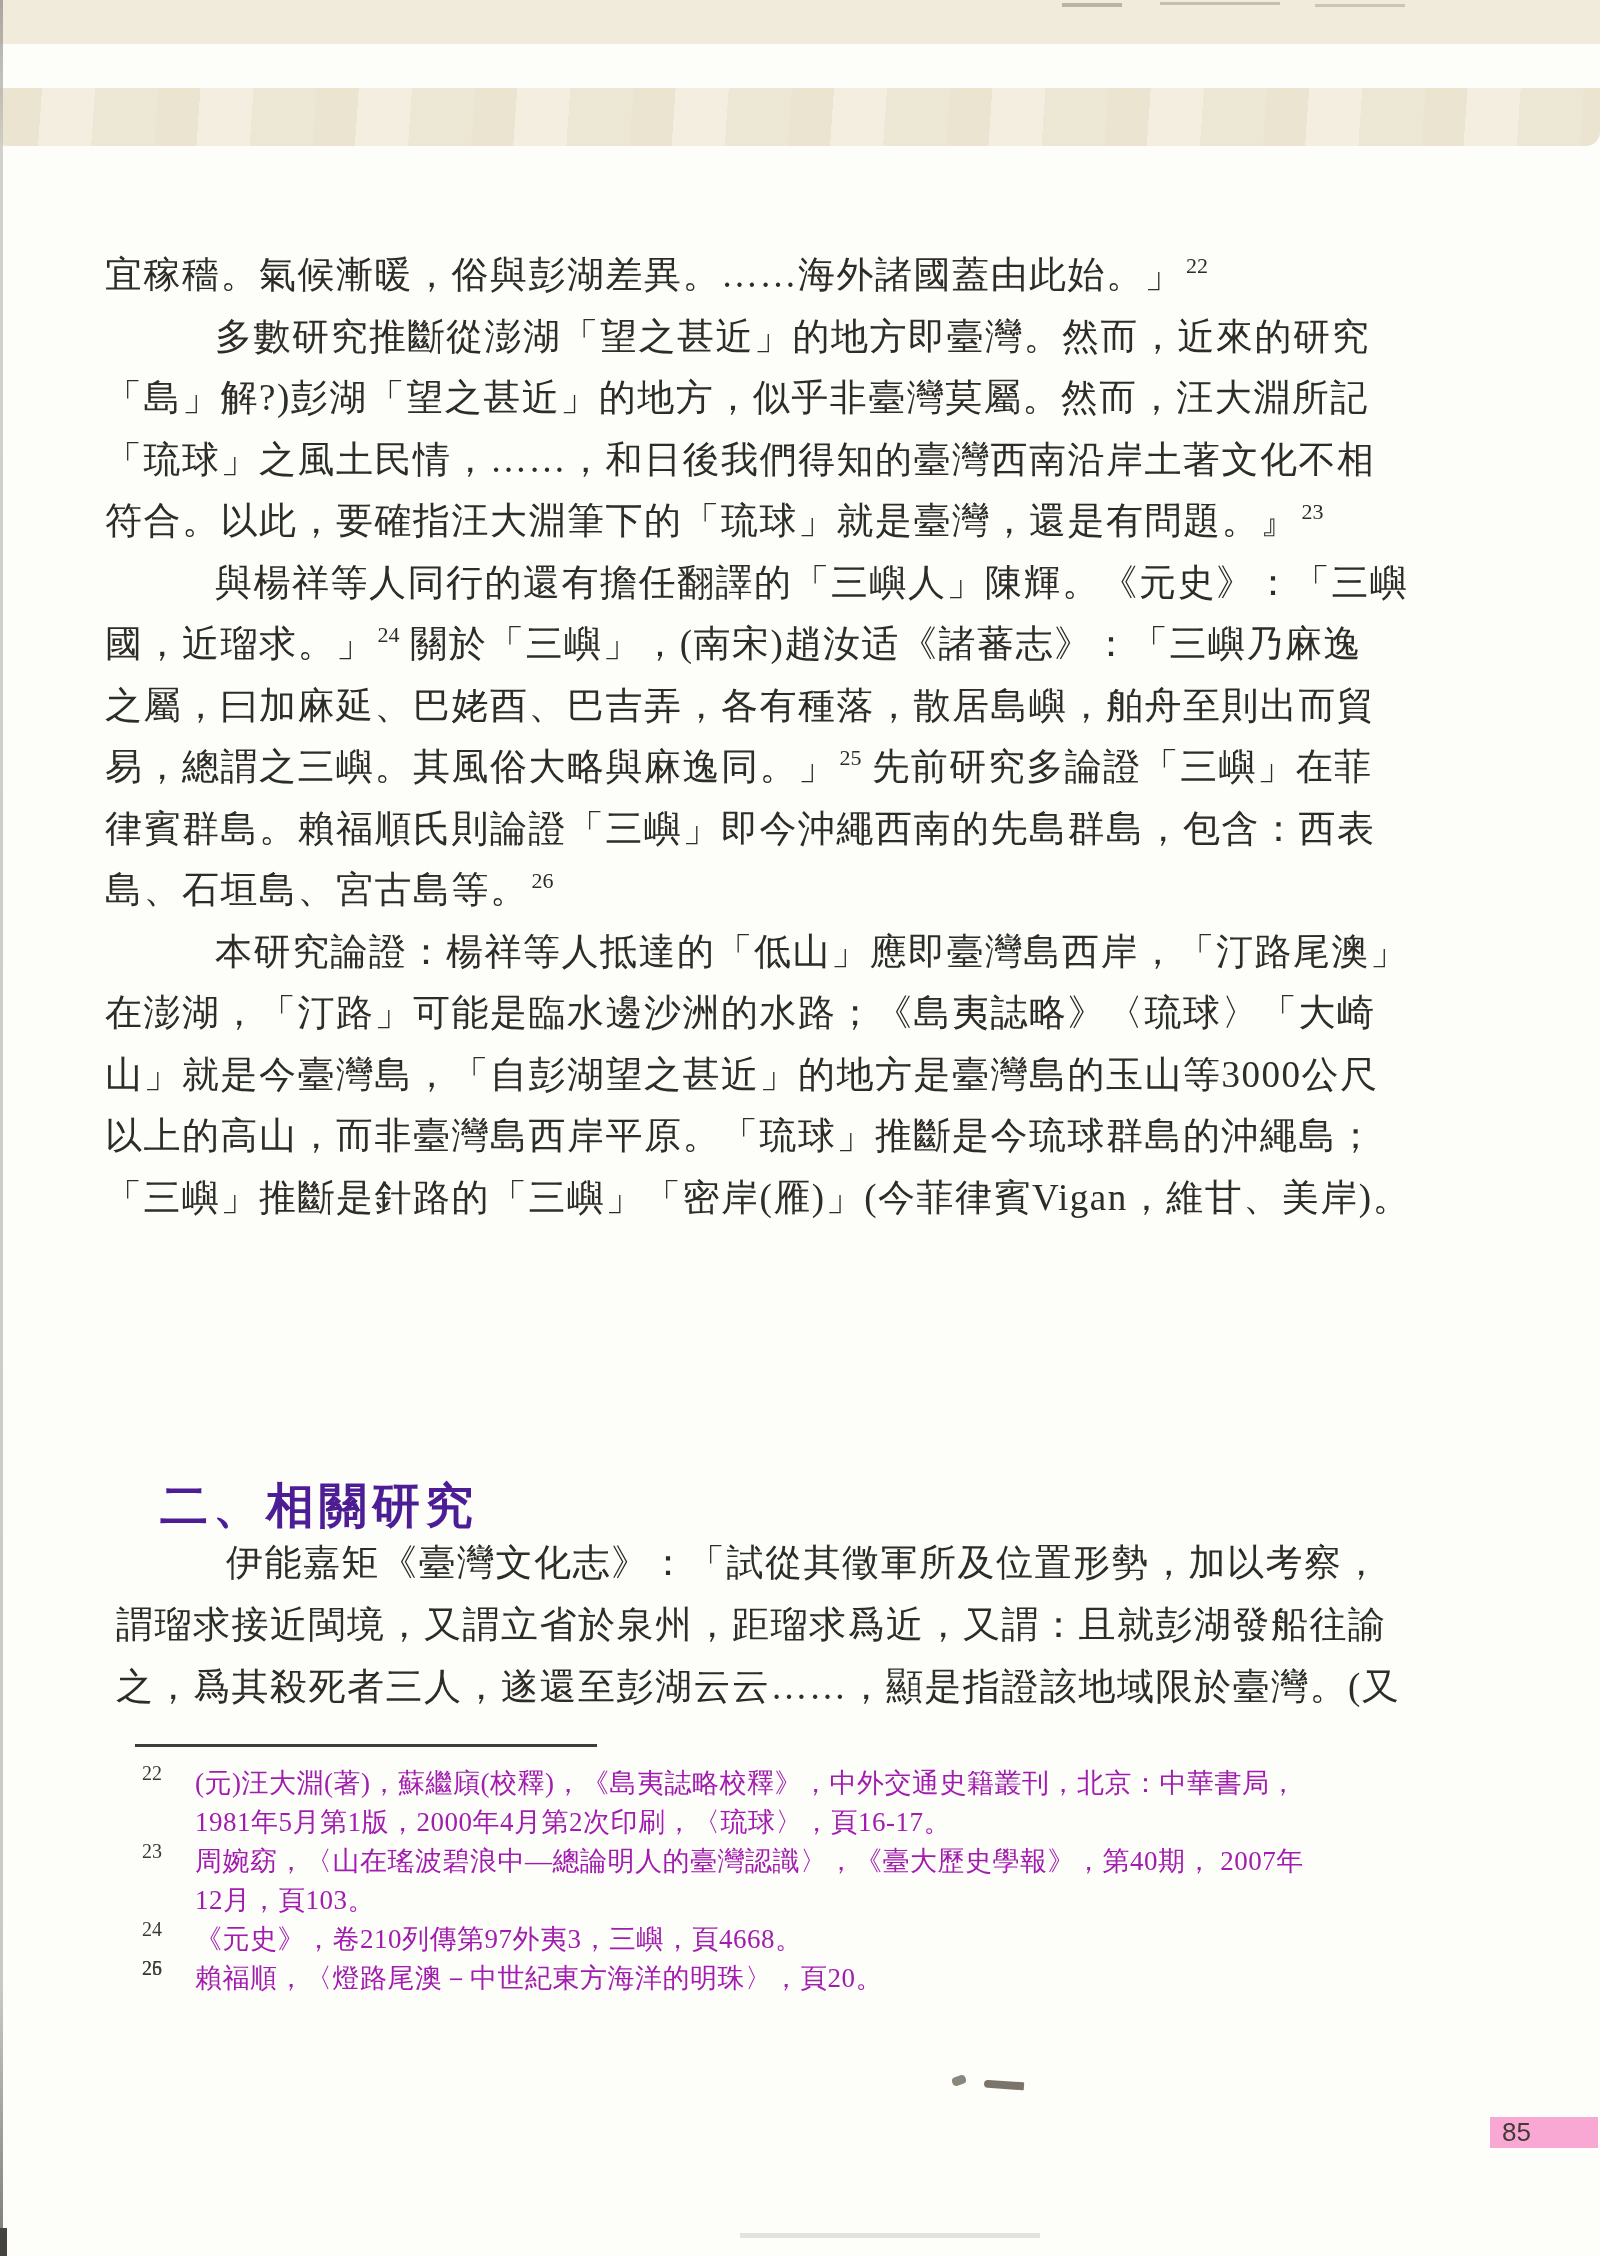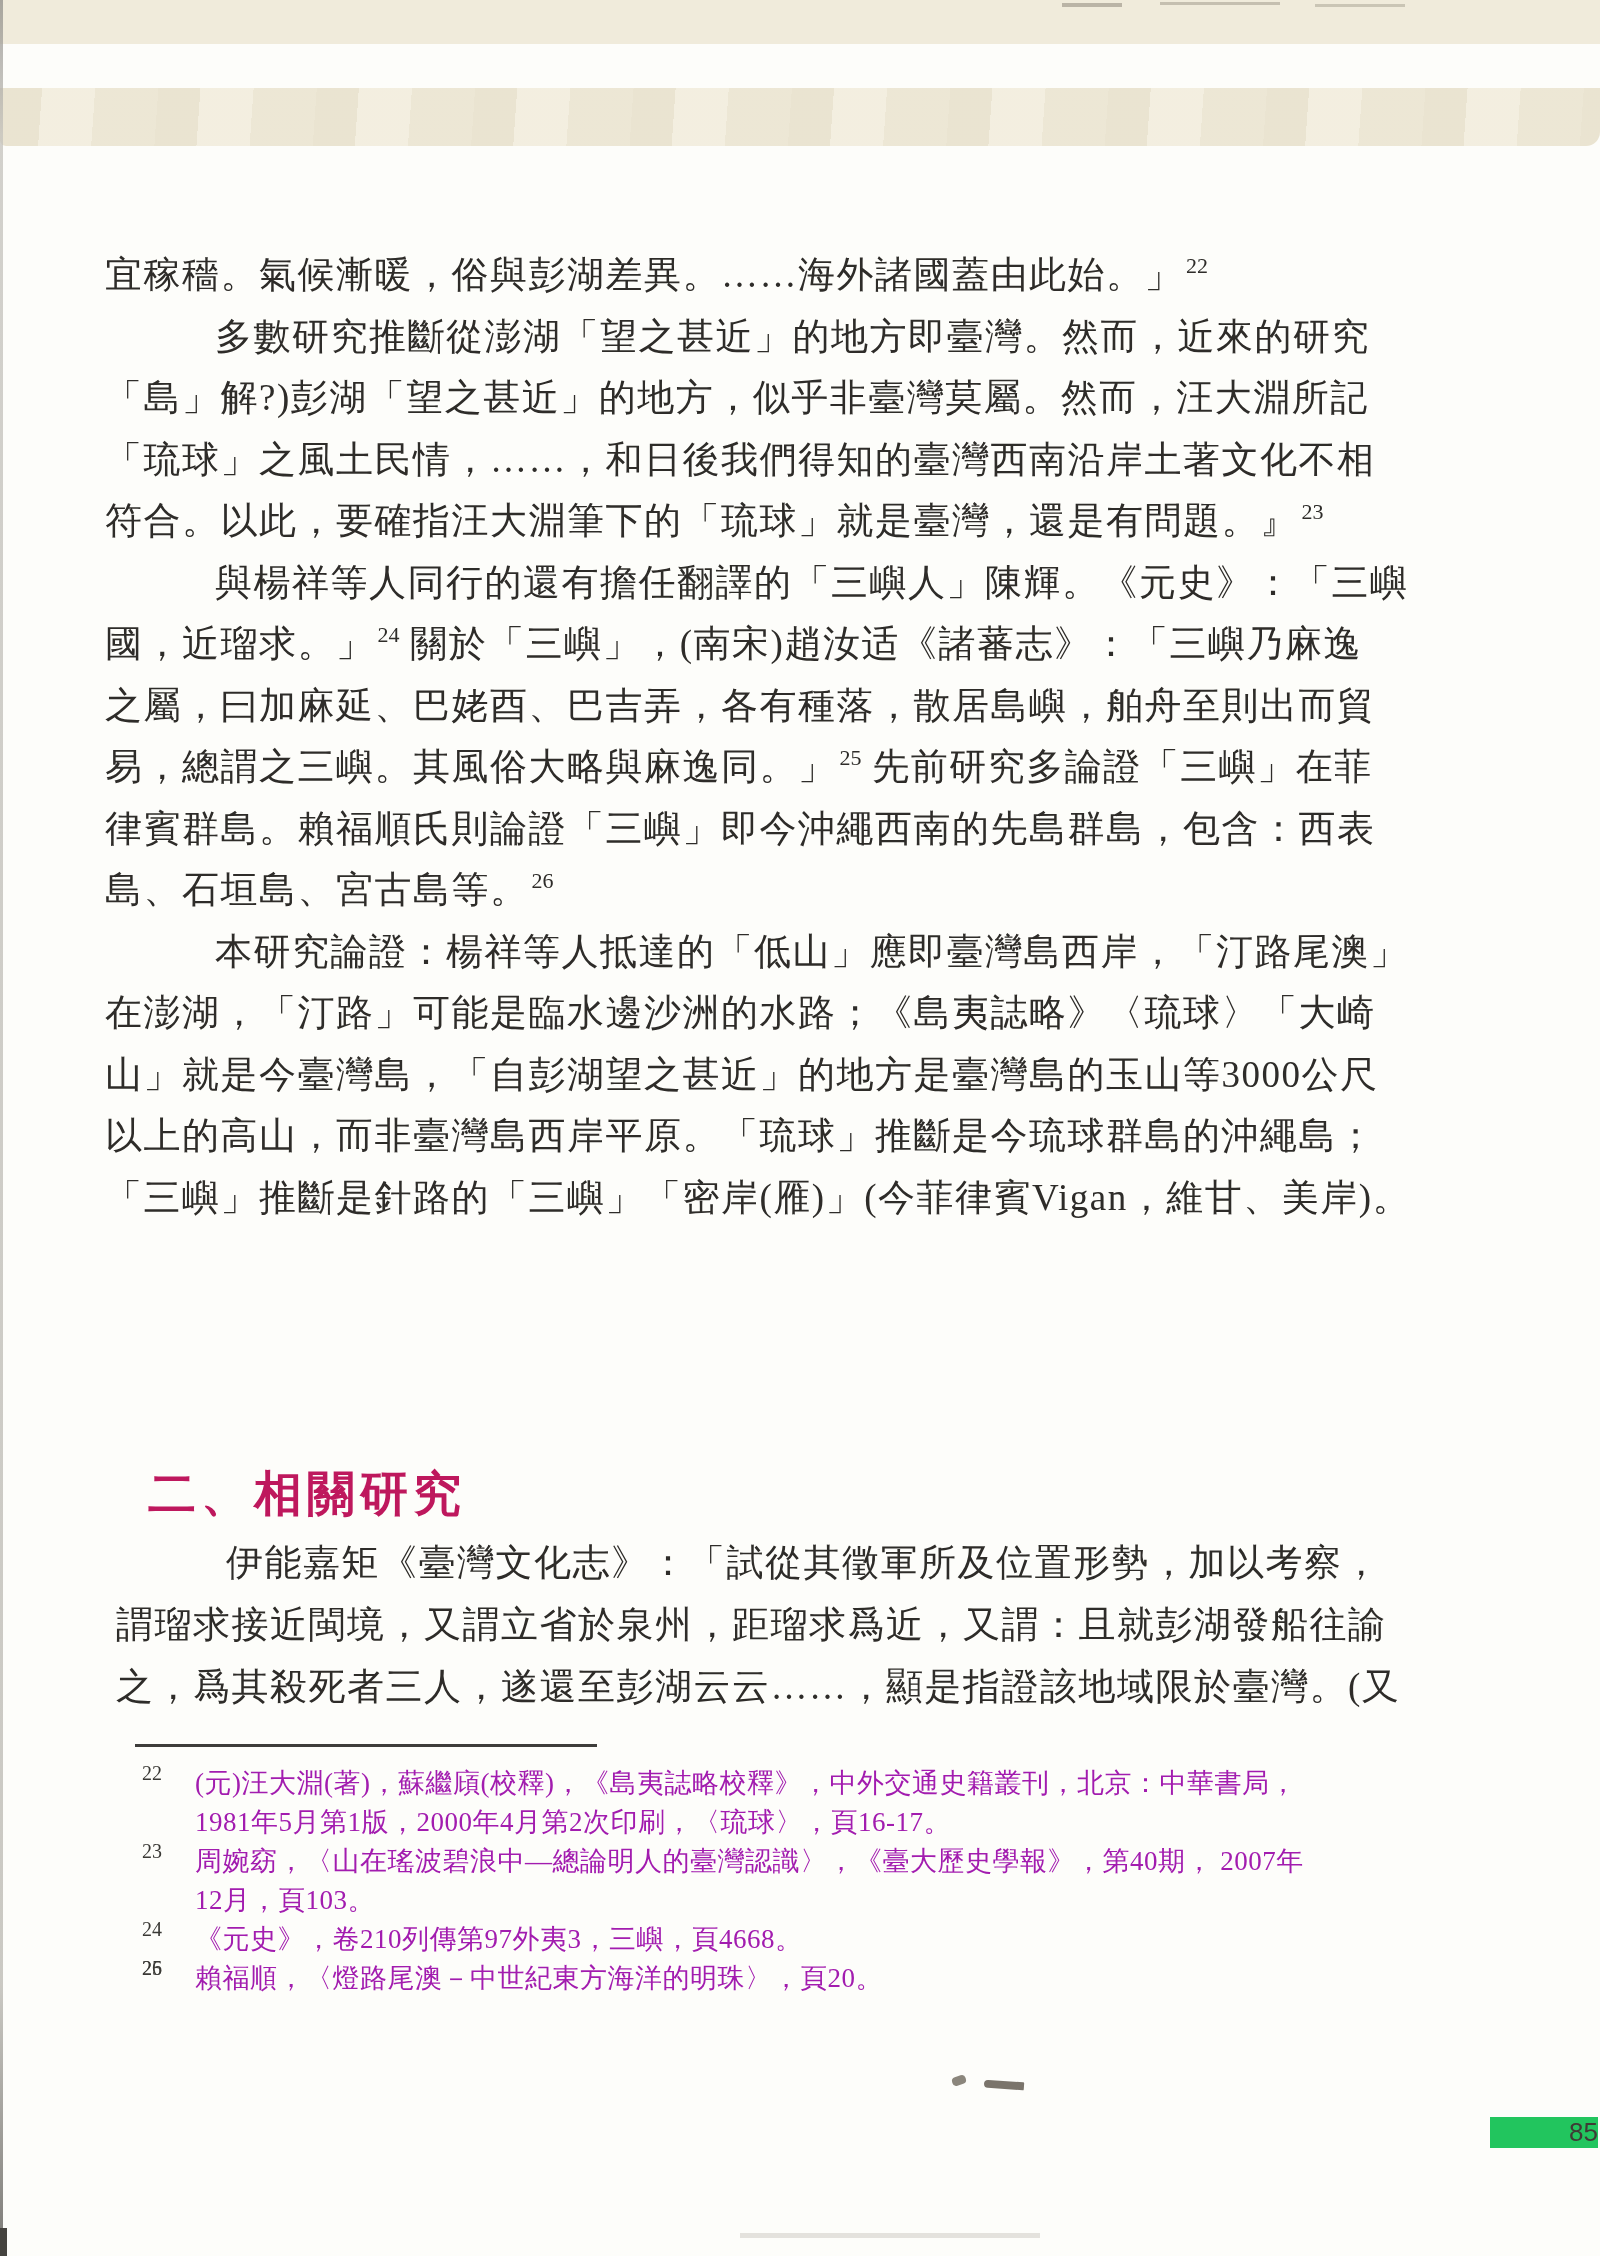--- a/index.html
+++ b/index.html
@@ -36,37 +36,37 @@
   .corner-tick{position:absolute;left:0px;top:2228px;width:7px;height:28px;background:#45433f;}
 
   
   .body-text{position:absolute;left:105px;top:244px;width:1252px;
     font-size:37px;line-height:61.5px;letter-spacing:1.5px;}
   .tline{white-space:nowrap;height:61.5px;}
   .tline.indent{padding-left:110px;}
   .fnref{font-size:22px;position:relative;top:-14px;letter-spacing:0;margin-left:3px;}
 
   
-  .section-heading{position:absolute;left:148px;top:1462px;margin:0;
+  .section-heading{position:absolute;left:148px;top:1462px;margin:12px;
     font-family:"Liberation Sans","DejaVu Sans",sans-serif;
-    font-size:48px;font-weight:bold;color:#be185d;letter-spacing:5px;}
+    font-size:48px;font-weight:bold;color:#4c1d95;letter-spacing:5px;}
   .section-text{position:absolute;left:116px;top:1532px;width:1252px;
     font-size:37px;line-height:62px;letter-spacing:1.5px;}
   .section-text .tline{height:62px;}
 
   
   .fn-separator{position:absolute;left:135px;top:1744px;width:462px;height:3px;background:#3e3d3b;}
   .footnotes{position:absolute;left:0;top:1764px;width:1450px;}
   .footnote{position:relative;}
   .fn-num{position:absolute;left:142px;top:-2px;font-size:20px;color:#3a3935;}
   .fn-text{margin-left:195px;font-size:27px;line-height:39px;letter-spacing:.5px;color:#a21caf;}
   .fn-line{white-space:nowrap;}
 
   
-  .page-number-box{position:absolute;left:1490px;top:2117px;width:108px;height:31px;background:#22c55e;text-align:right;}
+  .page-number-box{position:absolute;left:1490px;top:2117px;width:108px;height:31px;background:#f9a8d4;}
   .page-number-box span{display:block;padding-left:12px;line-height:31px;
     font-family:"Liberation Sans","DejaVu Sans",sans-serif;font-size:26px;color:#3f3b35;}
 </style>
 </head>
 <body>
 
 <div class="band-top"></div>
 <div class="band-texture"></div>
 <div class="left-edge"></div>
 <div class="speck s1"></div>

